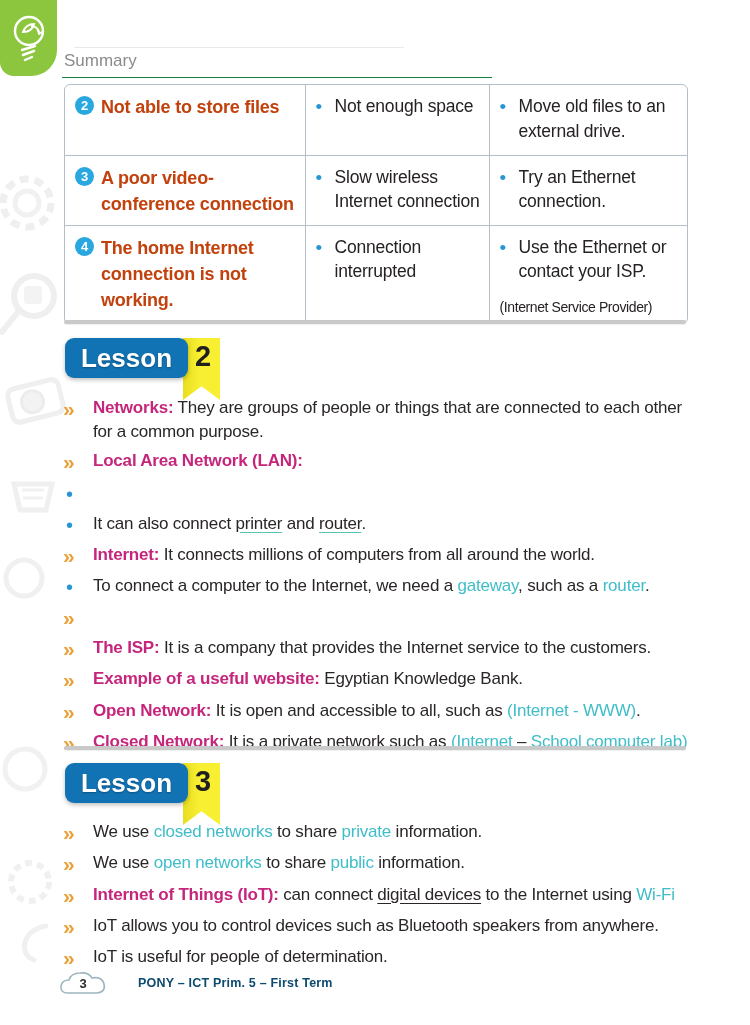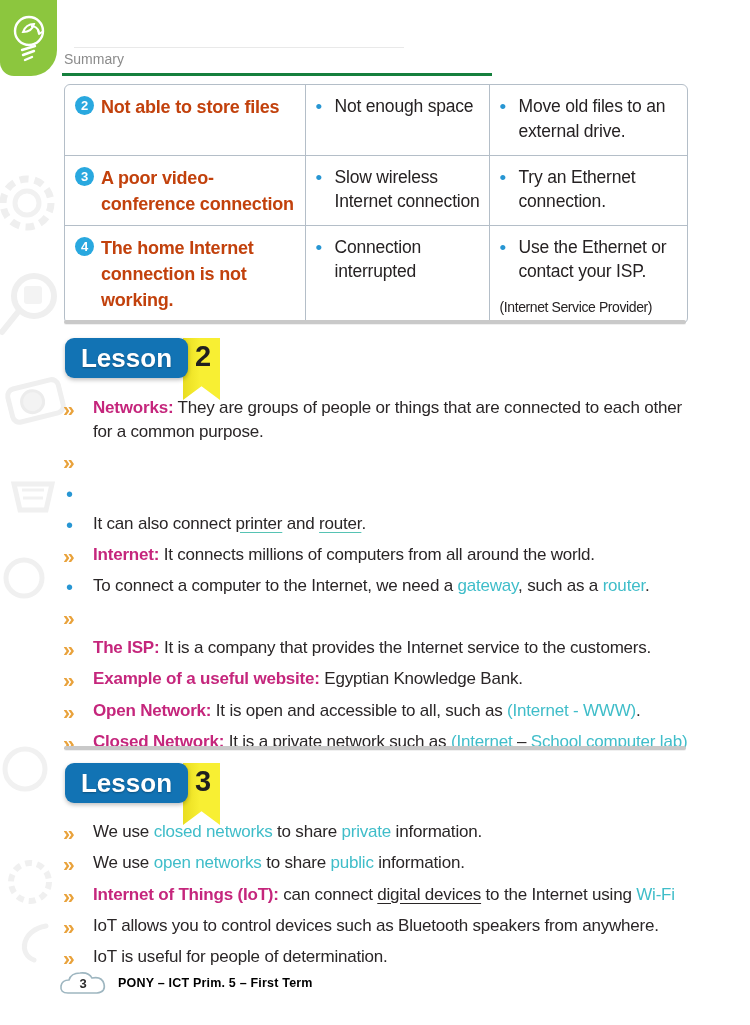--- a/index.html
+++ b/index.html
@@ -4,22 +4,22 @@
 <style>
   html,body{margin:0;padding:0;background:#ffffff;}
   .page{position:relative;width:750px;height:1025px;background:#ffffff;overflow:hidden;
         font-family:"Liberation Sans",sans-serif;}
 
   
   .corner{position:absolute;left:0;top:0;width:57px;height:76px;background:#8cc63e;
           border-radius:0 0 26px 14px;display:flex;align-items:center;justify-content:center;}
 
   
-  .summary{position:absolute;left:62px;top:47px;width:428px;color:#8b8b8b;font-size:14px;
-           padding:4px 0 6px 2px;border-bottom:3px solid #15803d;}
+  .summary{position:absolute;left:62px;top:47px;width:428px;color:#8b8b8b;font-size:17px;
+           padding:4px 0 6px 2px;border-bottom:1px solid #15803d;}
   .summary::before{content:"";position:absolute;left:12px;top:0;width:330px;height:1px;background:#e9e9e9;}
 
   
   .wm{position:absolute;opacity:1;}
 
   
   .tablewrap{position:absolute;left:64px;top:84px;width:622px;border:1px solid #b4bec8;
              border-radius:6px;overflow:hidden;background:#fff;}
   table.issues{border-collapse:collapse;width:100%;table-layout:fixed;}
   table.issues td{border:1px solid #b4bec8;vertical-align:top;padding:9px 8px 8px 10px;}
@@ -65,21 +65,21 @@
   .seg-magenta{color:#c5267c;font-weight:bold;}
   .seg-cyan{color:#3fbdc9;}
   .seg-u-teal{color:#2a2627;text-decoration:underline;text-decoration-color:#56c3b4;text-underline-offset:3px;}
   .seg-u-dark{color:#2a2627;text-decoration:underline;text-underline-offset:3px;}
 
   
   .footer{position:absolute;left:58px;top:969px;display:flex;align-items:center;gap:10px;}
   .cloud{position:relative;width:50px;height:28px;}
   .pagenum{position:absolute;left:0;top:0;width:50px;height:28px;display:flex;align-items:center;
            justify-content:center;color:#2b2b2b;font-size:13px;font-weight:bold;}
-  .ftext{color:#000000;font-size:12.5px;font-weight:bold;letter-spacing:0.2px;}
+  .ftext{color:#0c4a6e;font-size:12.5px;font-weight:bold;letter-spacing:0.2px;margin-left:20px;}
 </style>
 </head>
 <body>
 
 <div class="page">
 
   <svg class="wm" style="left:-6px;top:166px;" width="66" height="74" viewBox="0 0 66 74">
     <circle cx="33" cy="37" r="24" fill="none" stroke="#efefef" stroke-width="7" stroke-dasharray="9 6"></circle>
     <circle cx="33" cy="37" r="12" fill="none" stroke="#f1f1f1" stroke-width="5"></circle>
   </svg>
@@ -203,20 +203,21 @@
     <div class="lbadge">Lesson</div>
     <div class="lnum">2</div>
   </div>
   <ul class="items il2">
       <li class="item">
         <span class="marker chevron">»</span>
         <span class="itext"><span class="seg-magenta">Networks:</span><span class="seg-dark"> They are groups of people or things that are connected to each other for a common purpose.</span></span>
       </li>
       <li class="item">
         <span class="marker chevron">»</span>
+        <span class="itext"><span class="seg-magenta">Local Area Network (LAN):</span></span>
       </li>
       <li class="item">
         <span class="marker dot">•</span>
       </li>
       <li class="item">
         <span class="marker dot">•</span>
         <span class="itext"><span class="seg-dark">It can also connect </span><span class="seg-u-teal">printer</span><span class="seg-dark"> and </span><span class="seg-u-teal">router</span><span class="seg-dark">.</span></span>
       </li>
       <li class="item">
         <span class="marker chevron">»</span>

